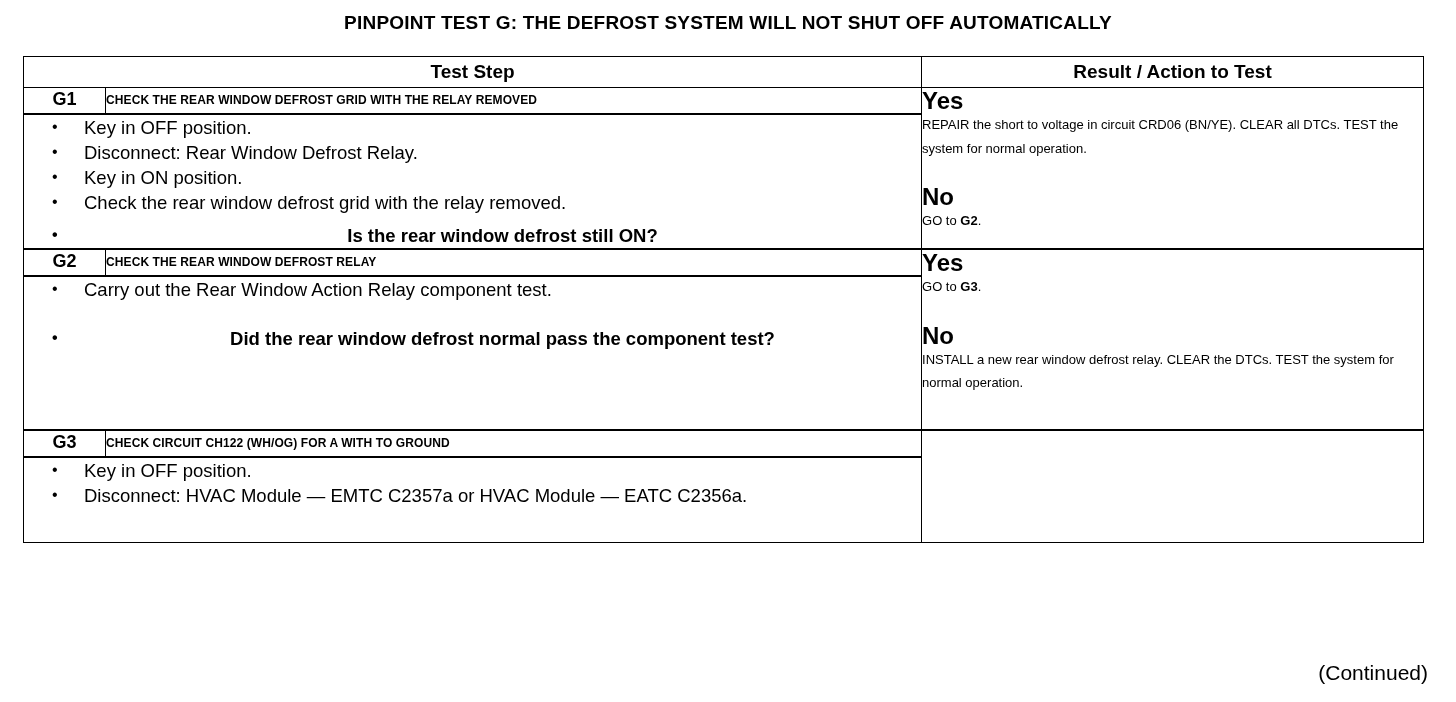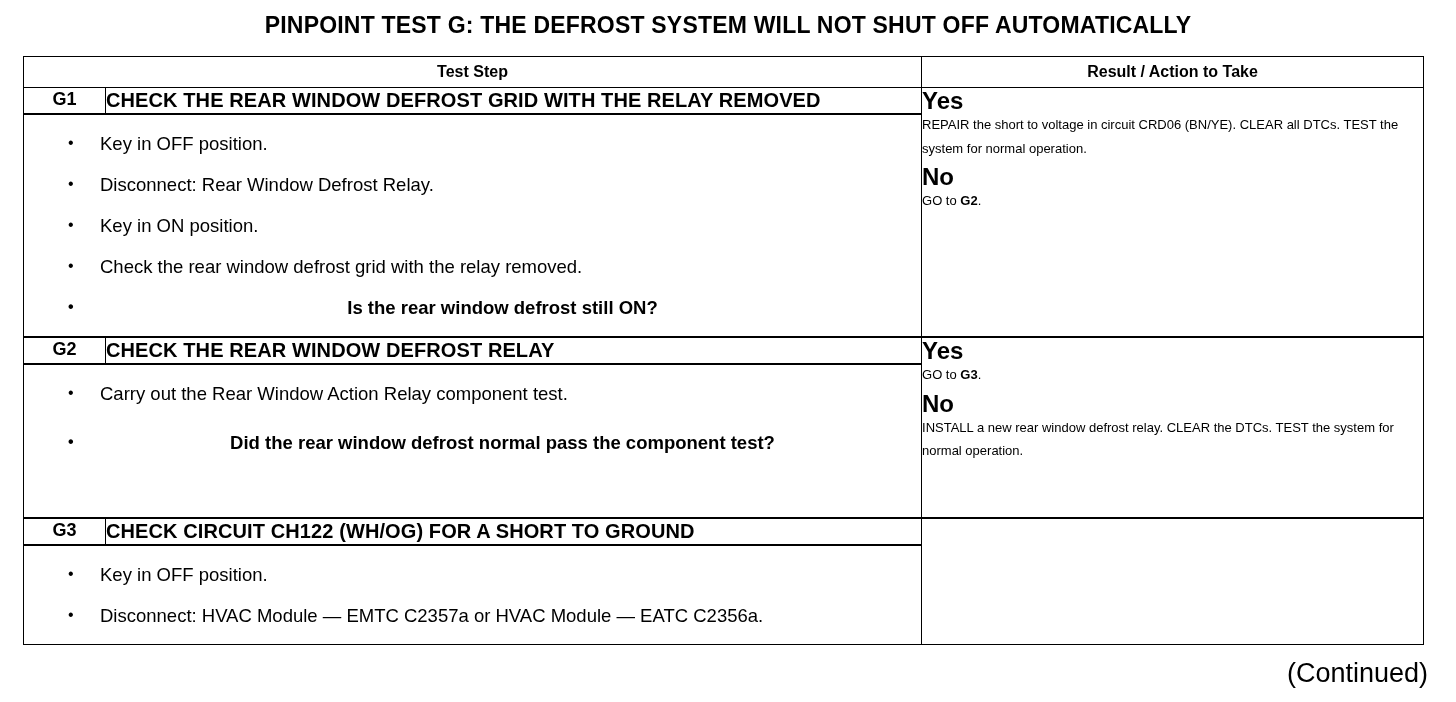--- a/index.html
+++ b/index.html
@@ -22,21 +22,21 @@
     width: 1456px;
     height: 702px;
   }
 
   .doc-title {
     position: absolute;
     left: 0;
     top: 12px;
     width: 1456px;
     text-align: center;
-    font-size: 23px;
+    font-size: 19px;
     font-weight: bold;
     letter-spacing: 0.2px;
     white-space: nowrap;
   }
 
   table.pinpoint {
     position: absolute;
     left: 23px;
     top: 56px;
     width: 1400px;
@@ -51,59 +51,59 @@
   }
 
   
   col.c-id    { width: 82px; }
   col.c-step  { width: 816px; }
   col.c-res   { width: 502px; }
 
   
   .hdr-cell {
     text-align: center;
-    font-size: 16px;
+    font-size: 19px;
     font-weight: bold;
     height: 30px;
     line-height: 30px;
     padding: 1px 0 2px 0;
     border-bottom-width: 2.5px;
   }
 
   
   .step-id {
     text-align: center;
     font-size: 18px;
     font-weight: bold;
     padding: 5px 0 4px 0;
     line-height: 22px;
   }
   .step-title {
-    font-size: 20px;
+    font-size: 12px;
     font-weight: bold;
     padding: 5px 0 5px 10px;
     line-height: 25px;
     letter-spacing: 0.1px;
   }
 
   
   .step-body {
     padding: 4px 12px 8px 8px;
   }
   .step-body ul {
     list-style: none;
     margin: 0;
     padding: 0;
   }
   .step-body li {
     position: relative;
     padding-left: 60px;
     font-size: 18.5px;
     line-height: 25px;
-    margin: 16px;
+    margin: 0;
   }
   .step-body li::before {
     content: "\2022";
     position: absolute;
     left: 28px;
     top: -1px;
     font-size: 16px;
     line-height: 25px;
   }
   .step-body li.bold {
@@ -127,34 +127,34 @@
     font-weight: bold;
     line-height: 25px;
     margin: 0;
   }
   .res-text {
     font-size: 13px;
     line-height: 23.5px;
     margin: 0 0 0 0;
   }
   .res-block + .res-block {
-    margin-top: 4px;
+    margin-top: 24px;
   }
   b.ref { font-weight: bold; }
 
   
   tr.group-start > td { border-top-width: 2.5px; }
   tr.group-title > td.step-title,
   tr.group-title > td.step-id { border-bottom-width: 2.5px; }
 
   .continued {
     position: absolute;
     right: 28px;
     top: 658px;
-    font-size: 27px;
+    font-size: 21px;
     line-height: 30px;
     white-space: nowrap;
     text-align: right;
   }
 </style>
 </head>
 <body>
 
 <div class="page">
 
@@ -163,21 +163,21 @@
   <table class="pinpoint">
     <colgroup>
       <col class="c-id">
       <col class="c-step">
       <col class="c-res">
     </colgroup>
     <tbody>
 
       <tr>
         <td class="hdr-cell" colspan="2">Test Step</td>
-        <td class="hdr-cell">Result / Action to Take</td>
+        <td class="hdr-cell">Result / Action to Test</td>
       </tr>
 
       <tr class="group-title">
         <td class="step-id">G1</td>
         <td class="step-title">CHECK THE REAR WINDOW DEFROST GRID WITH THE RELAY REMOVED</td>
         <td class="result-cell" rowspan="2">
           <div class="res-block">
             <div class="res-label">Yes</div>
             <div class="res-text"><span>REPAIR the short to voltage in circuit CRD06 (BN/YE). CLEAR all DTCs. TEST the system for normal operation.</span><b class="ref"></b><span></span></div>
           </div>
@@ -219,21 +219,21 @@
         <td class="step-body" colspan="2" style="height:152px;">
           <ul>
             <li>Carry out the Rear Window Action Relay component test.</li>
             <li class="bold gap">Did the rear window defrost normal pass the component test?</li>
           </ul>
         </td>
       </tr>
 
       <tr class="group-start group-title">
         <td class="step-id">G3</td>
-        <td class="step-title">CHECK CIRCUIT CH122 (WH/OG) FOR A SHORT TO GROUND</td>
+        <td class="step-title">CHECK CIRCUIT CH122 (WH/OG) FOR A WITH TO GROUND</td>
         <td class="result-cell" rowspan="2"></td>
       </tr>
 
       <tr>
         <td class="step-body" colspan="2" style="height:84px;">
           <ul>
             <li>Key in OFF position.</li>
             <li>Disconnect: HVAC Module — EMTC C2357a or HVAC Module — EATC C2356a.</li>
           </ul>
         </td>

